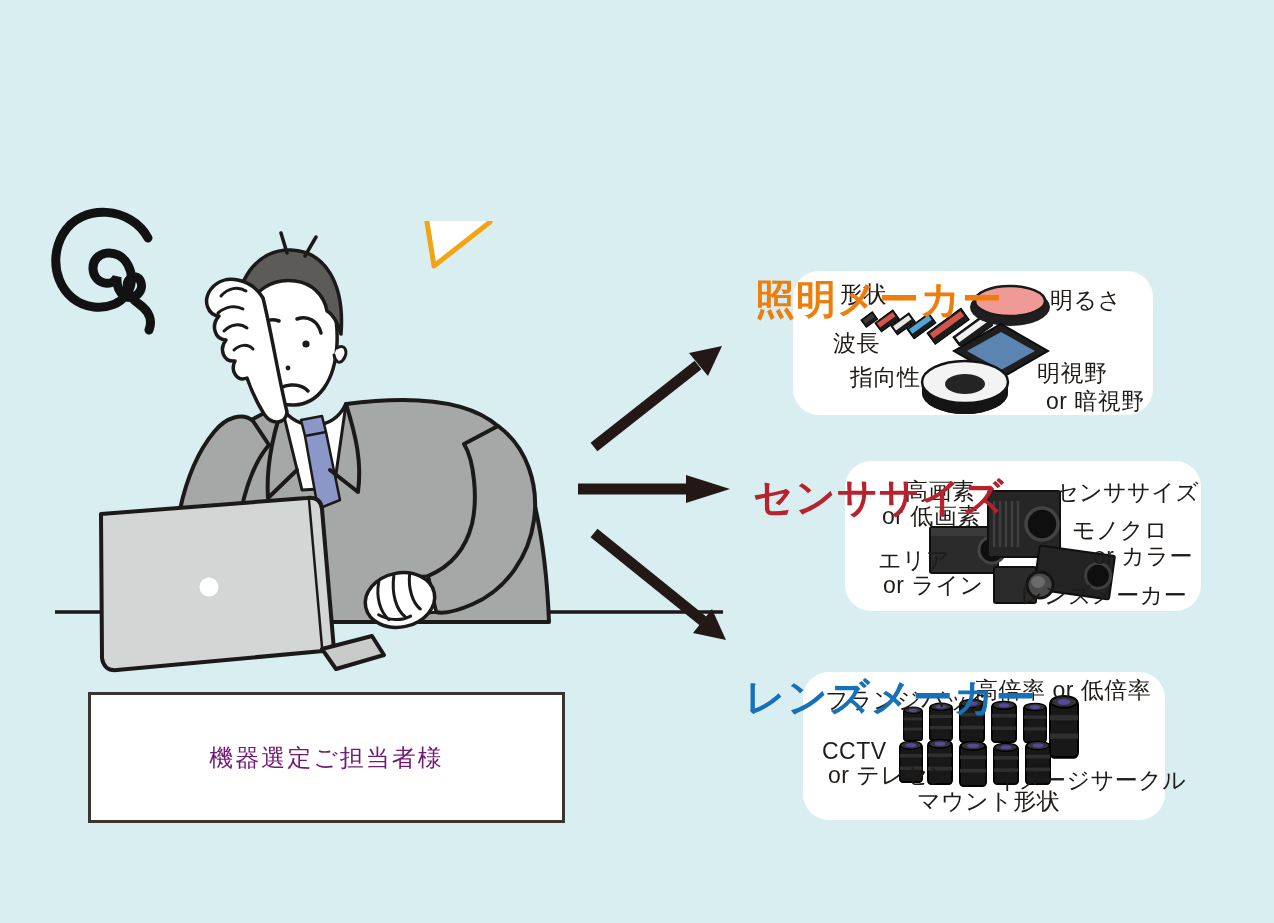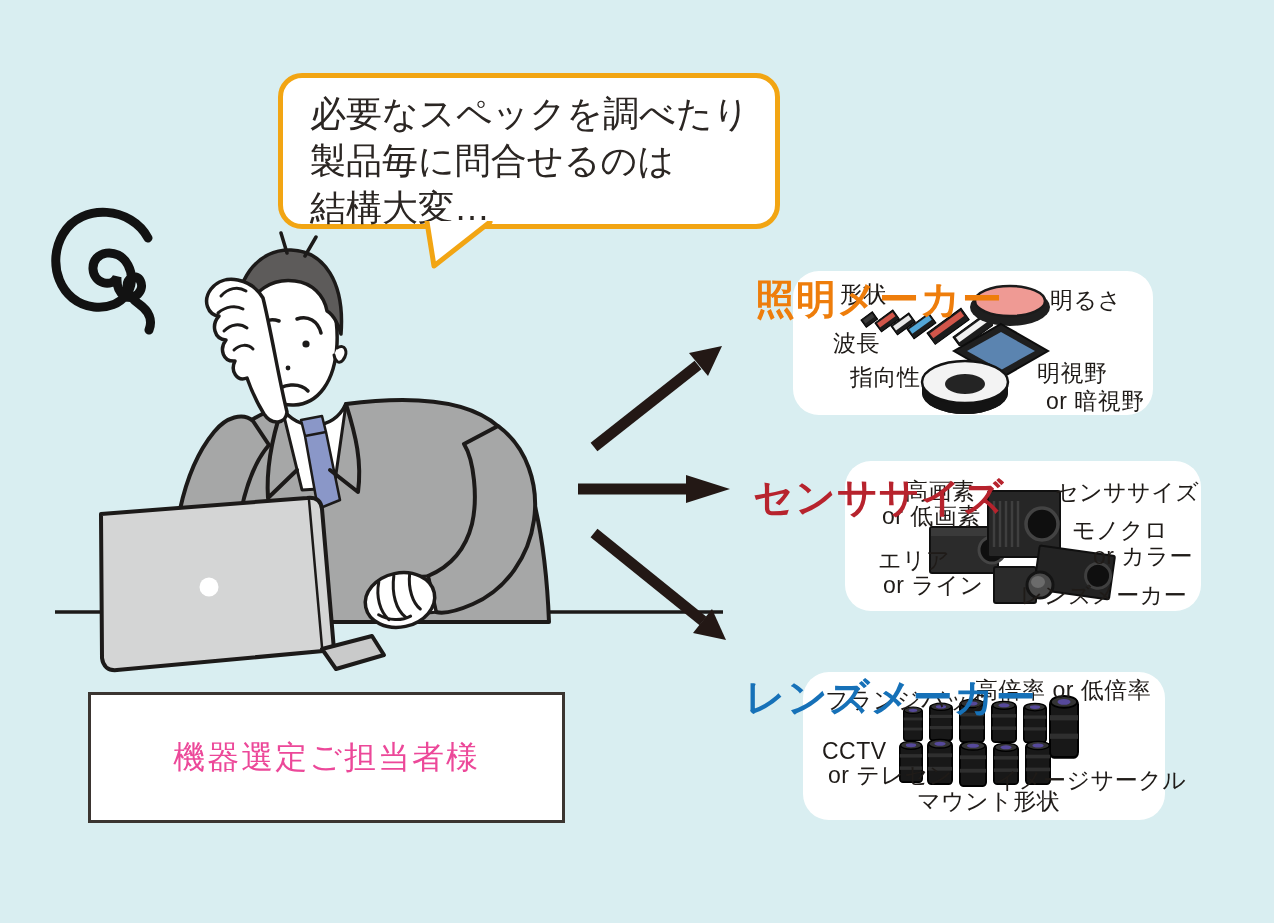--- a/index.html
+++ b/index.html
@@ -22,21 +22,21 @@
     background:#fff;border:5px solid var(--bubble-border,#f2a513);border-radius:24px;z-index:5;
   }
   .bubble-text{padding:12px 0 0 27px;font-size:36px;line-height:47px;font-weight:500;color:#2b2623;}
   .bubble-tail{position:absolute;left:410px;top:221px;z-index:6;}
   .bubble-tail path{stroke:var(--bubble-border,#f2a513);}
   .caption{
     position:absolute;left:88px;top:692px;width:477px;height:131px;box-sizing:border-box;
     background:#fff;border:3px solid #3b3531;z-index:2;
     display:flex;align-items:center;justify-content:center;
   }
-  .caption span{font-size:32px;font-weight:500;letter-spacing:2px;color:#ec4899;}
+  .caption span{font-size:24px;font-weight:500;letter-spacing:2px;color:#701a75;}
   .arrow line{stroke:var(--arrow,#231815);}
   .arrow polygon{fill:var(--arrow,#231815);}
 </style>
 </head>
 <body>
 
 <div class="stage">
 
   <svg class="scene" width="1274" height="923" viewBox="0 0 1274 923">
 
@@ -99,27 +99,20 @@
     <g class="arrow">
       <line x1="578" y1="489" x2="690" y2="489" stroke-width="11"></line>
       <polygon points="730,489 686,475 686,503"></polygon>
     </g>
     <g class="arrow">
       <line x1="594" y1="533" x2="703" y2="621" stroke-width="11"></line>
       <polygon points="726,640 693,633 712,609"></polygon>
     </g>
   </svg>
 
-  <div class="bubble">
-    <div class="bubble-text">
-      <div>必要なスペックを調べたり</div>
-      <div>製品毎に問合せるのは</div>
-      <div>結構大変…</div>
-    </div>
-  </div>
   <svg class="bubble-tail" width="90" height="52" viewBox="0 0 90 52">
     <polygon points="17,0 24,45 80,0" fill="#ffffff"></polygon>
     <path d="M17,1 L24,45 L80,1" fill="none" stroke-width="5" stroke-linecap="round" stroke-linejoin="round"></path>
   </svg>
 
   <div class="caption">
     <span>機器選定ご担当者様</span>
   </div>
 
   <div class="card" style="left:793px;top:271px;width:360px;height:144px;"></div>

